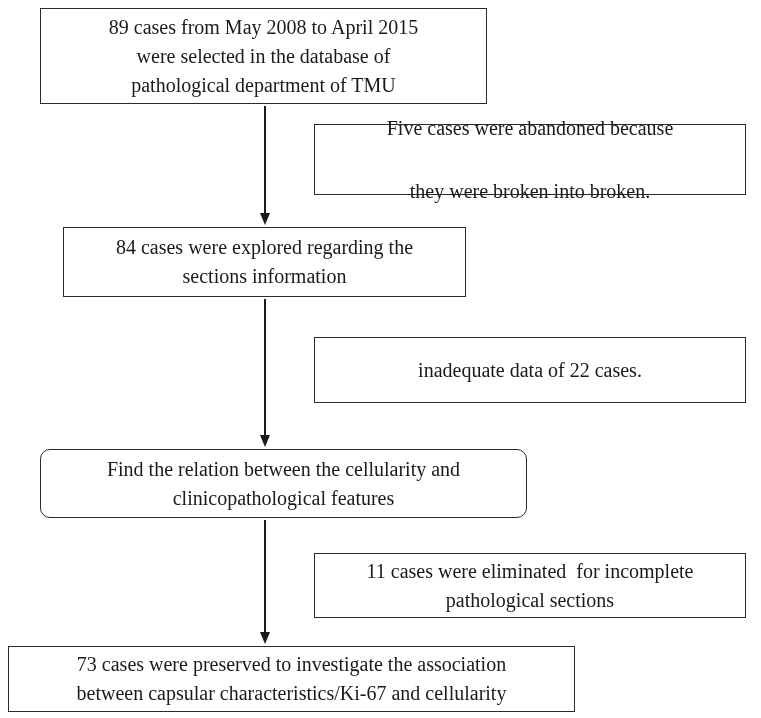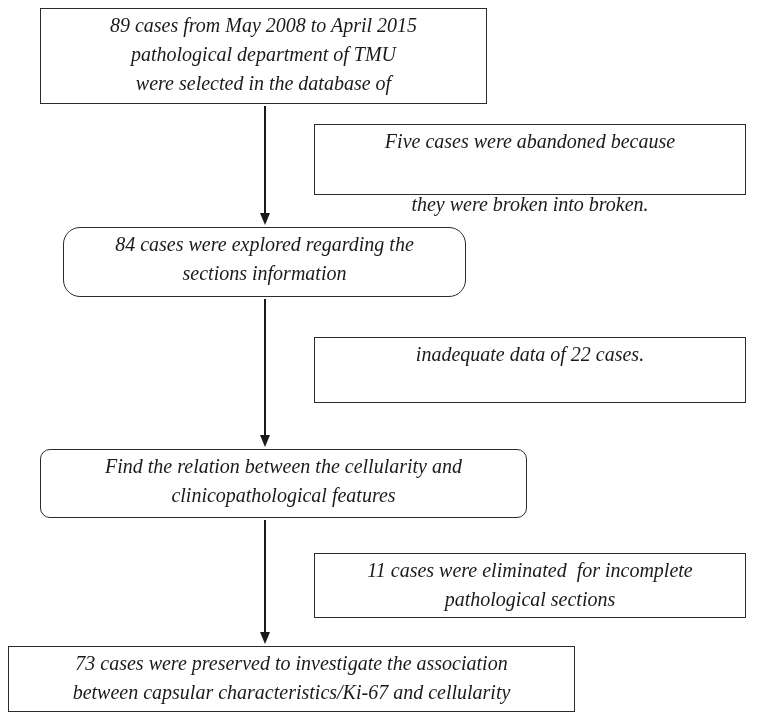--- a/index.html
+++ b/index.html
@@ -15,27 +15,27 @@
     font-family: "Liberation Serif", "DejaVu Serif", serif;
     color: #1a1a1a;
     overflow: hidden;
   }
   .box {
     position: absolute;
     border: 1.5px solid #2b2b2b;
     background: #ffffff;
     display: flex;
     flex-direction: column;
+    justify-content: center;
     align-items: center;
     text-align: center;
     font-size: 20px;
     line-height: 29px;
     box-sizing: border-box;
     padding: 2px 6px;
-    font-style: italic;
   }
   .box .line {
     white-space: pre;
   }
   .arrow {
     position: absolute;
     width: 14px;
     display: flex;
     flex-direction: column;
     align-items: center;
@@ -53,35 +53,35 @@
     border-top: 12px solid #1a1a1a;
   }
 </style>
 </head>
 <body>
 
 <div id="canvas">
 
   <div class="box" style="left:40px; top:8px; width:447px; height:96px;">
     <div class="line">89 cases from May 2008 to April 2015</div>
+    <div class="line">were selected in the database of</div>
     <div class="line">pathological department of TMU</div>
-    <div class="line">were selected in the database of</div>
   </div>
 
   <div class="box" style="left:314px; top:124px; width:432px; height:71px;gap:34px;">
     <div class="line">Five cases were abandoned because</div>
     <div class="line">they were broken into broken.</div>
   </div>
 
   <div class="arrow" style="left:258px; top:106px; height:119px;">
     <div class="shaft"></div>
     <div class="head"></div>
   </div>
 
-  <div class="box" style="left:63px; top:227px; width:403px; height:70px;border-radius:17px;">
+  <div class="box" style="left:63px; top:227px; width:403px; height:70px;">
     <div class="line">84 cases were explored regarding the</div>
     <div class="line">sections information</div>
   </div>
 
   <div class="box" style="left:314px; top:337px; width:432px; height:66px;">
     <div class="line">inadequate data of 22 cases.</div>
   </div>
 
   <div class="arrow" style="left:258px; top:299px; height:148px;">
     <div class="shaft"></div>

